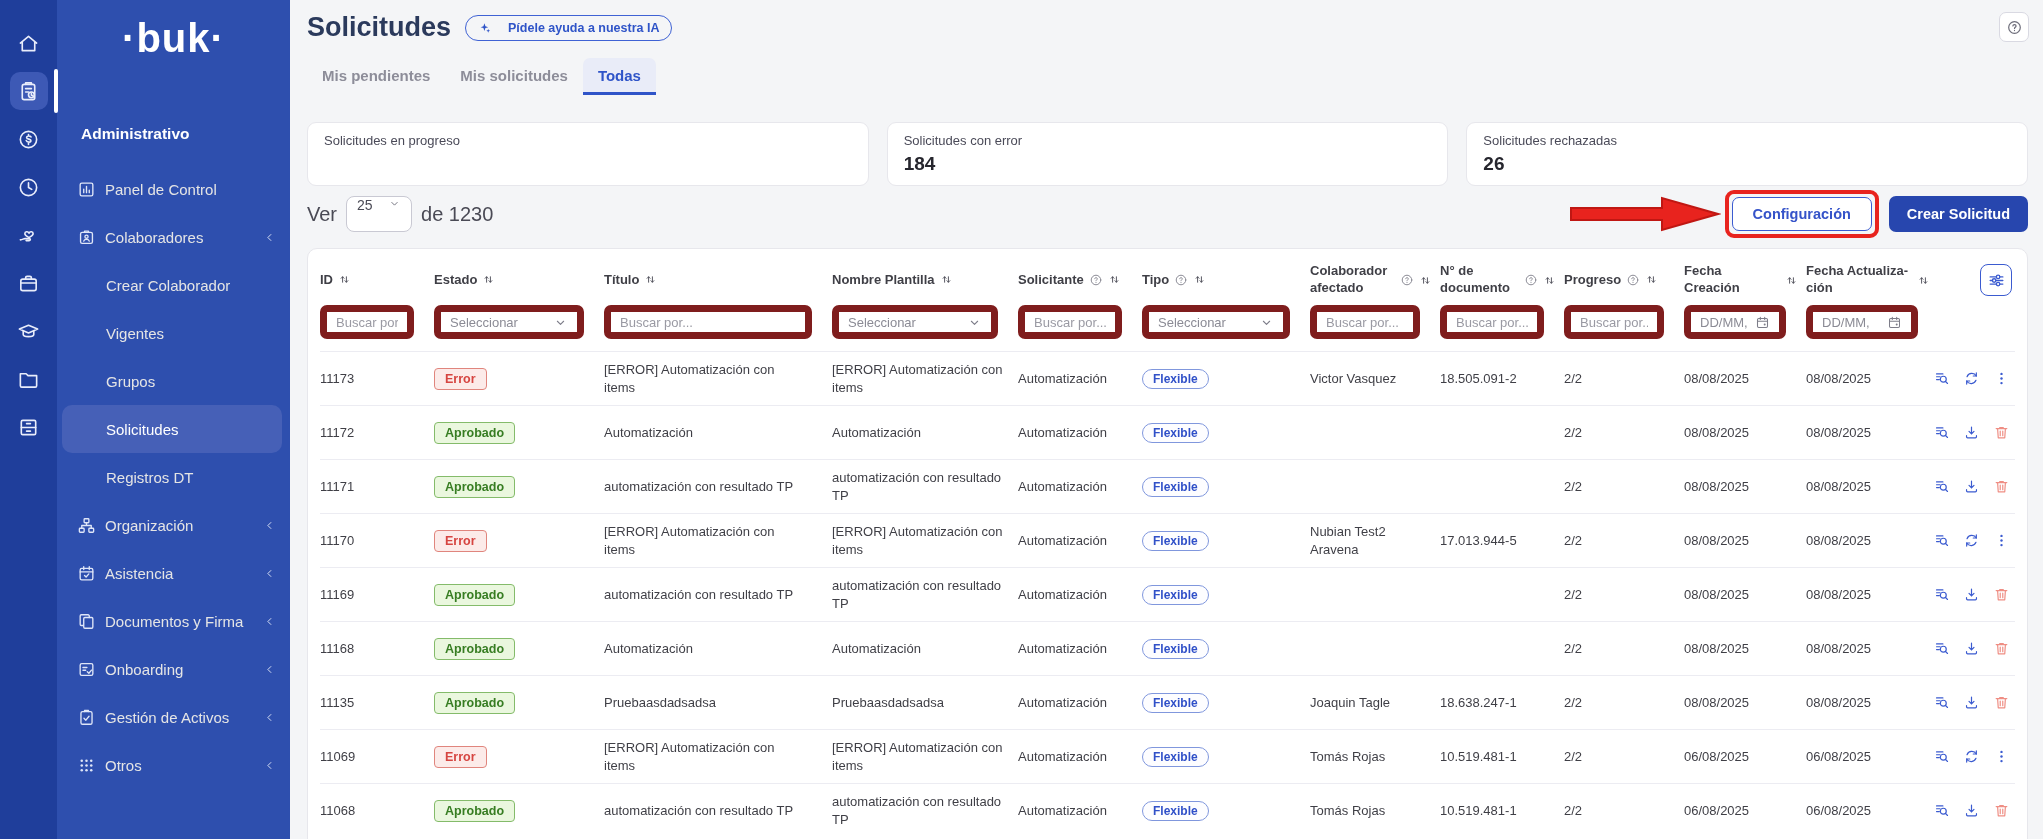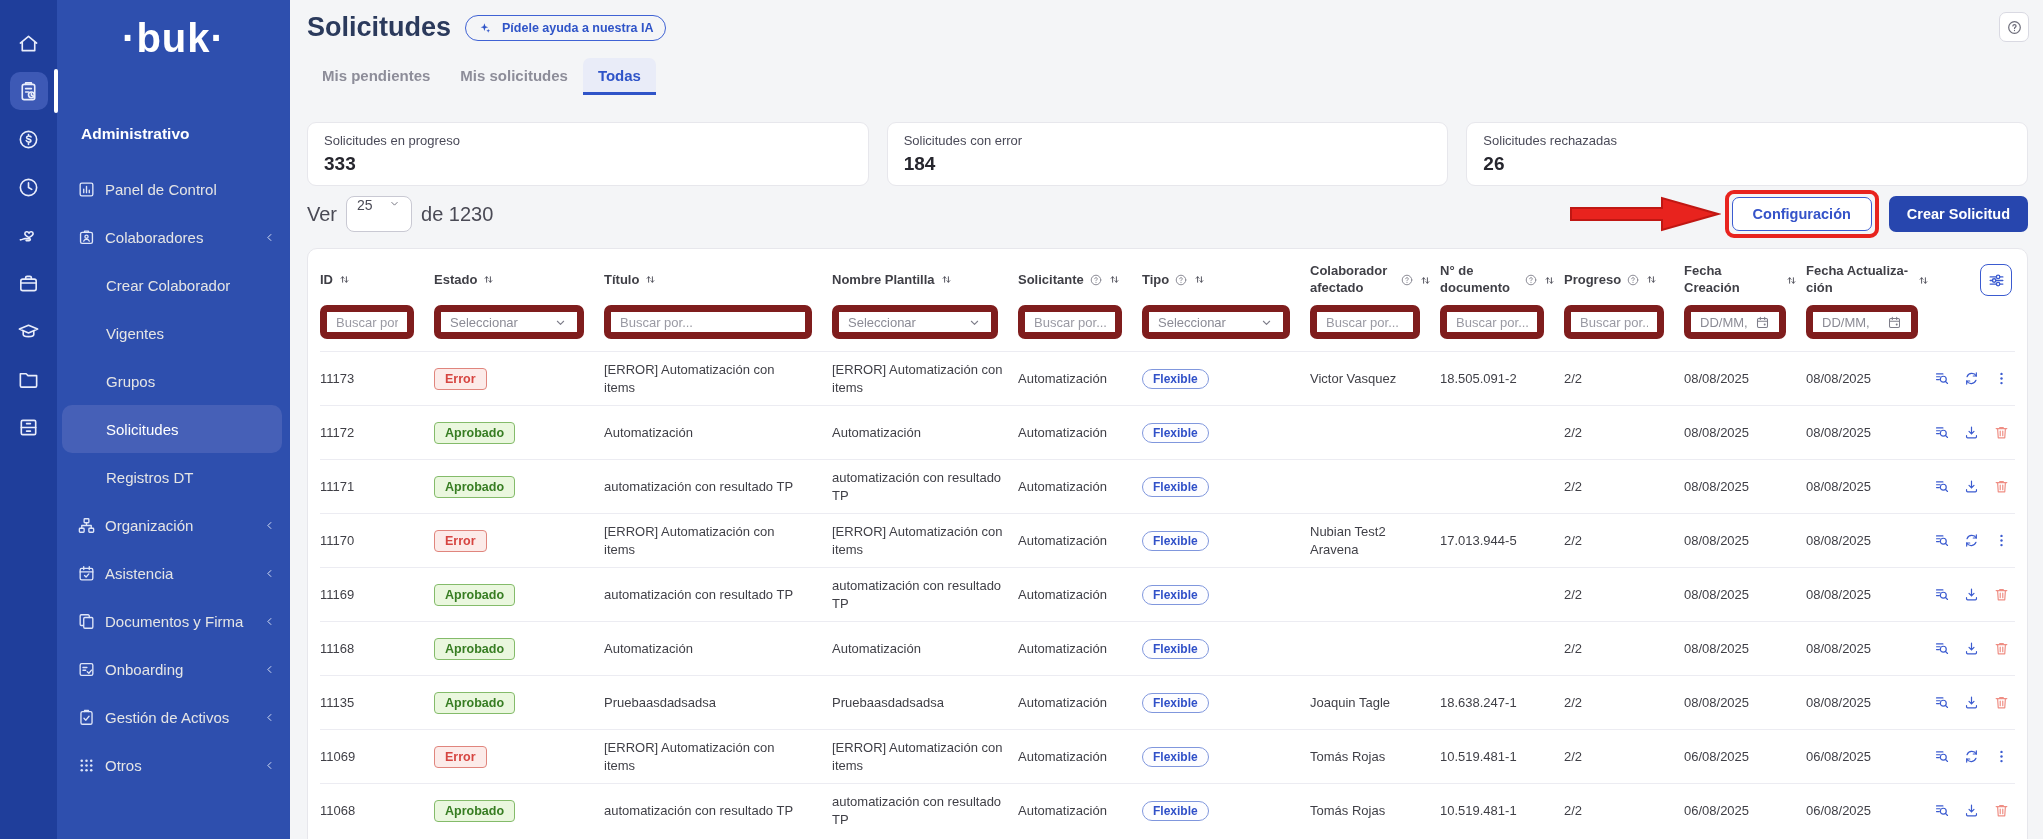--- a/index.html
+++ b/index.html
@@ -26,21 +26,21 @@
   .mi{height:48px;display:flex;align-items:center;padding:0 14px 0 20px;font-size:15px;color:#e5e5e5;cursor:pointer}
   .mi .mi-icon{width:19px;height:19px;margin-right:9px;color:#dfe6f8}
   .mi.sub{padding-left:49px}
   .mi.active{background:#4660b7;border-radius:10px;margin:0 8px 0 5px;padding-left:44px;color:#fff}
   .mi .chev{width:13px;height:13px;margin-left:auto;color:#e3e8f8}
 
   
   .main{position:absolute;left:290px;top:0;width:1753px;height:839px}
   .title-row{position:absolute;left:17px;top:12px;display:flex;align-items:center;gap:14px}
   h1{font-size:27px;font-weight:bold;color:#2b3a5c}
-  .ai-pill{display:flex;align-items:center;gap:10px;height:26px;padding:0 12px;border-radius:13px;
+  .ai-pill{display:flex;align-items:center;gap:16px;height:26px;padding:0 12px;border-radius:13px;
            border:1px solid #3f62d4;background:transparent;color:#2f54c8;font-family:inherit;
            font-size:12.5px;font-weight:bold;cursor:pointer}
   .ai-pill .icn{width:14px;height:14px}
   .help-btn{position:absolute;right:14px;top:12px;width:30px;height:30px;border:1px solid #d9d9e2;border-radius:7px;
             background:#fff;color:#6d6d7a;display:flex;align-items:center;justify-content:center;cursor:pointer}
   .help-btn .icn{width:17px;height:17px}
 
   .tabs{position:absolute;left:17px;top:58px;display:flex}
   .tab{padding:9px 15px 8px;font-size:15px;font-weight:bold;color:#8d8d99;cursor:pointer;border-bottom:3px solid transparent}
   .tab.active{color:#2f54c8;background:#e9ecf8;border-bottom:3px solid #2f54c8;border-radius:7px 7px 0 0}
@@ -345,21 +345,20 @@
 
   <div class="tabs">
     <div class="tab">Mis pendientes</div>
     <div class="tab">Mis solicitudes</div>
     <div class="tab active">Todas</div>
   </div>
 
   <div class="stats" id="stats">
       <div class="stat-card">
         <div class="stat-label">Solicitudes en progreso</div>
-        <div class="stat-value">333</div>
       </div>
       <div class="stat-card">
         <div class="stat-label">Solicitudes con error</div>
         <div class="stat-value">184</div>
       </div>
       <div class="stat-card">
         <div class="stat-label">Solicitudes rechazadas</div>
         <div class="stat-value">26</div>
       </div>
     </div>

